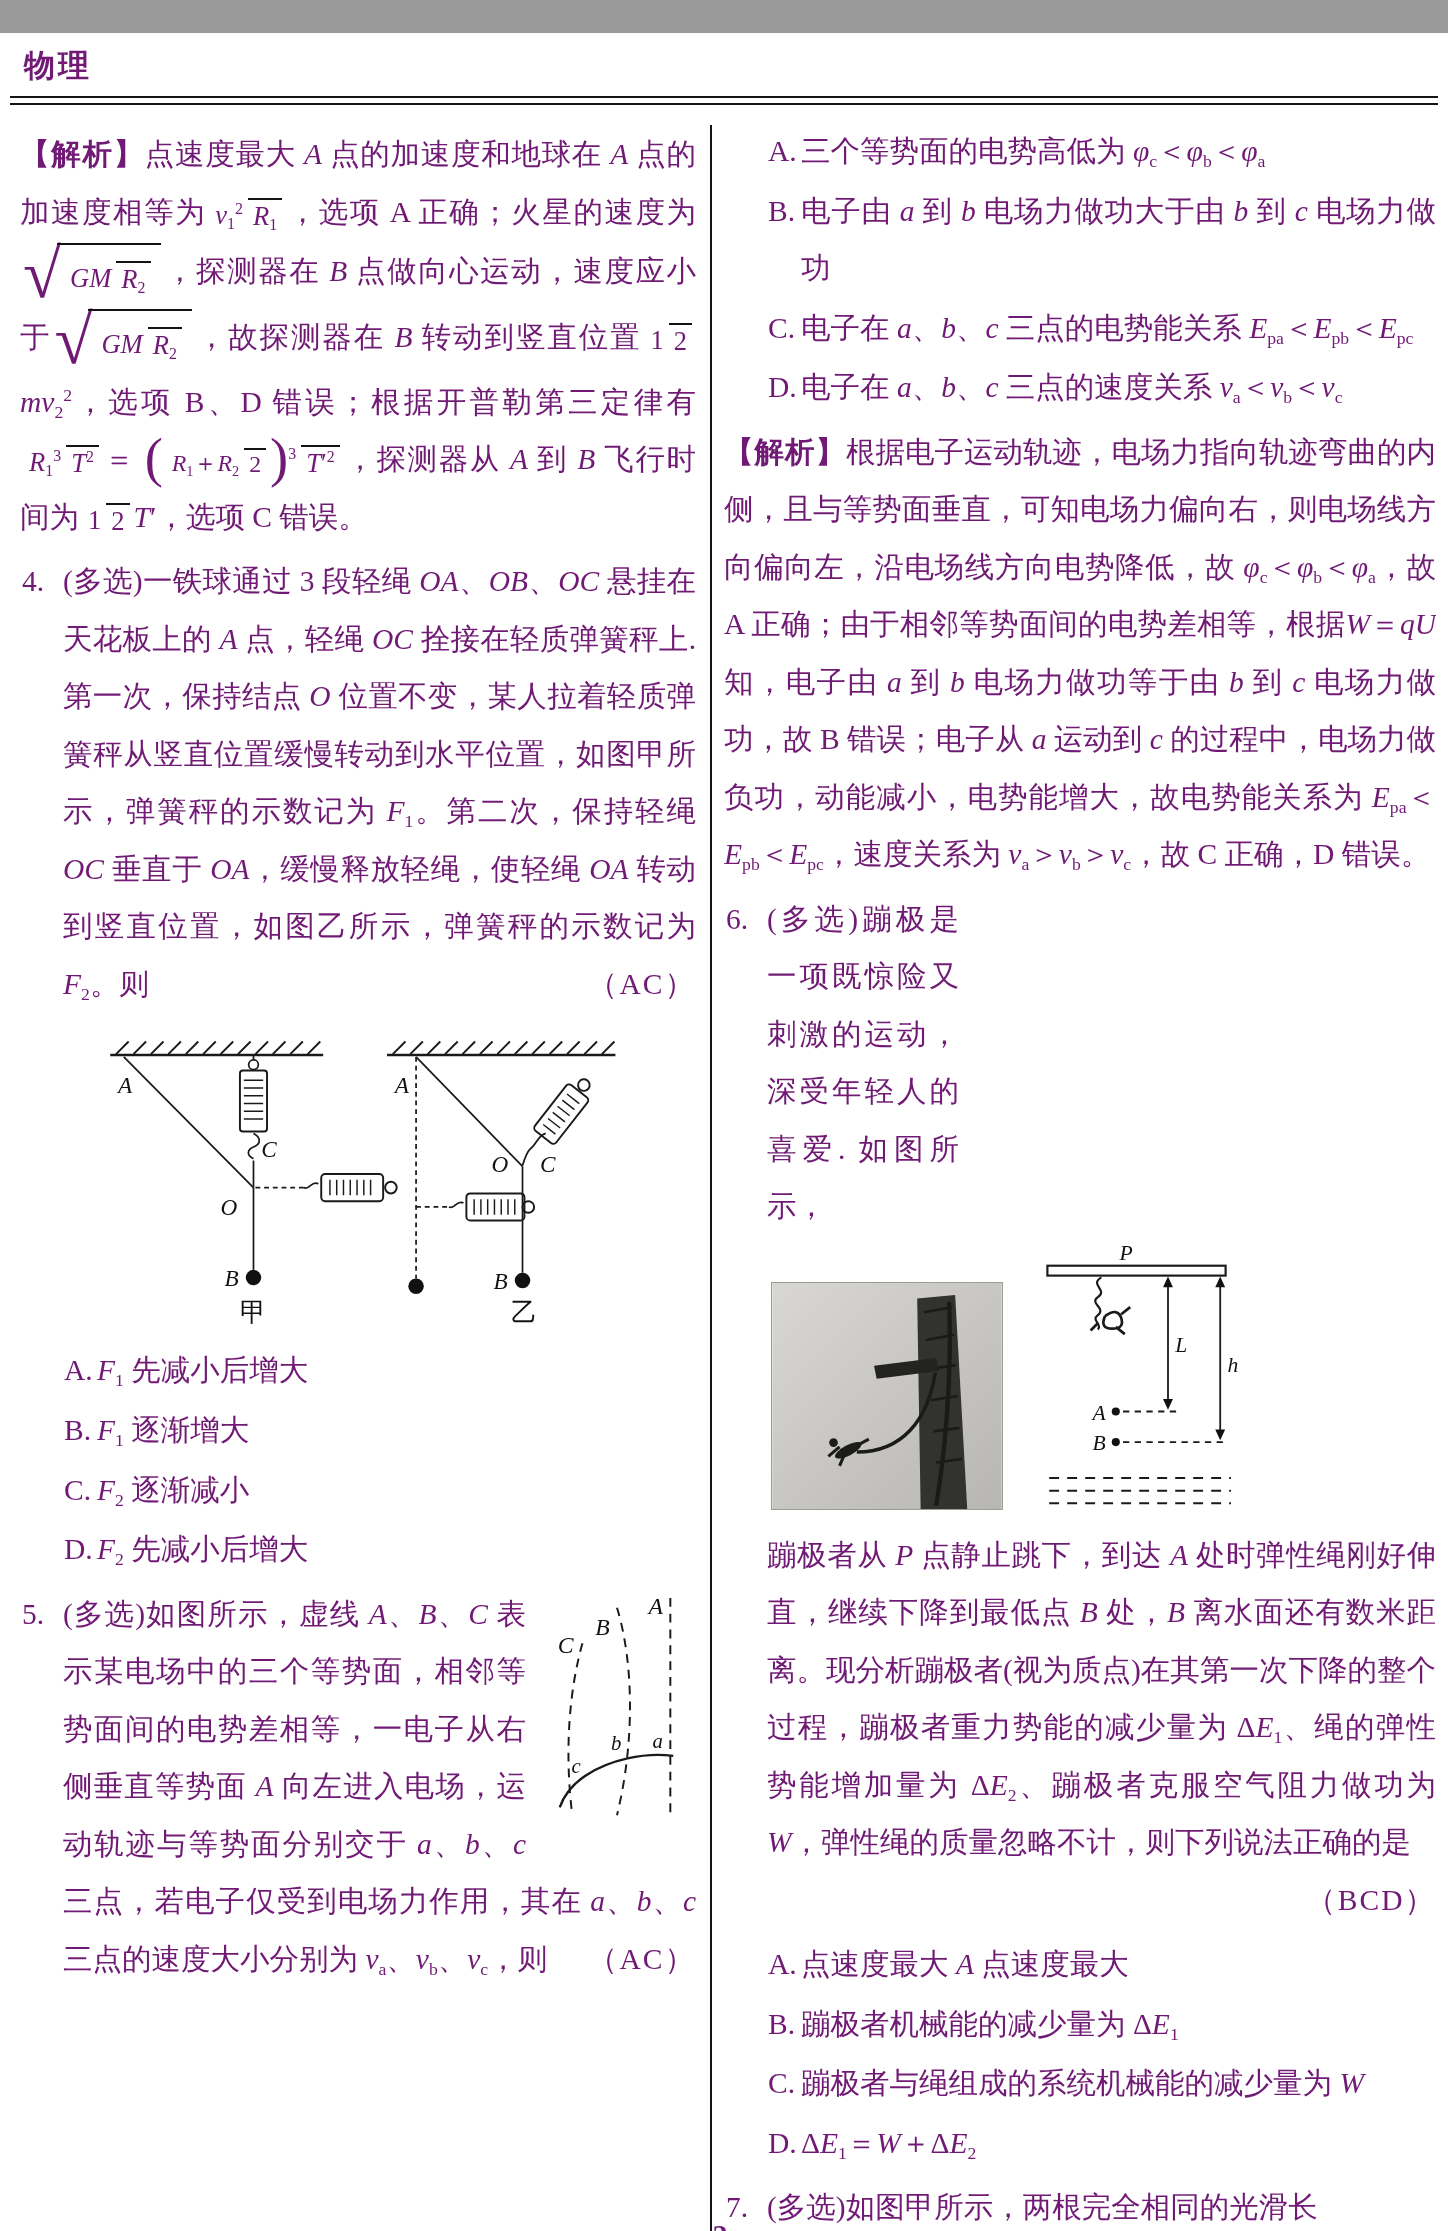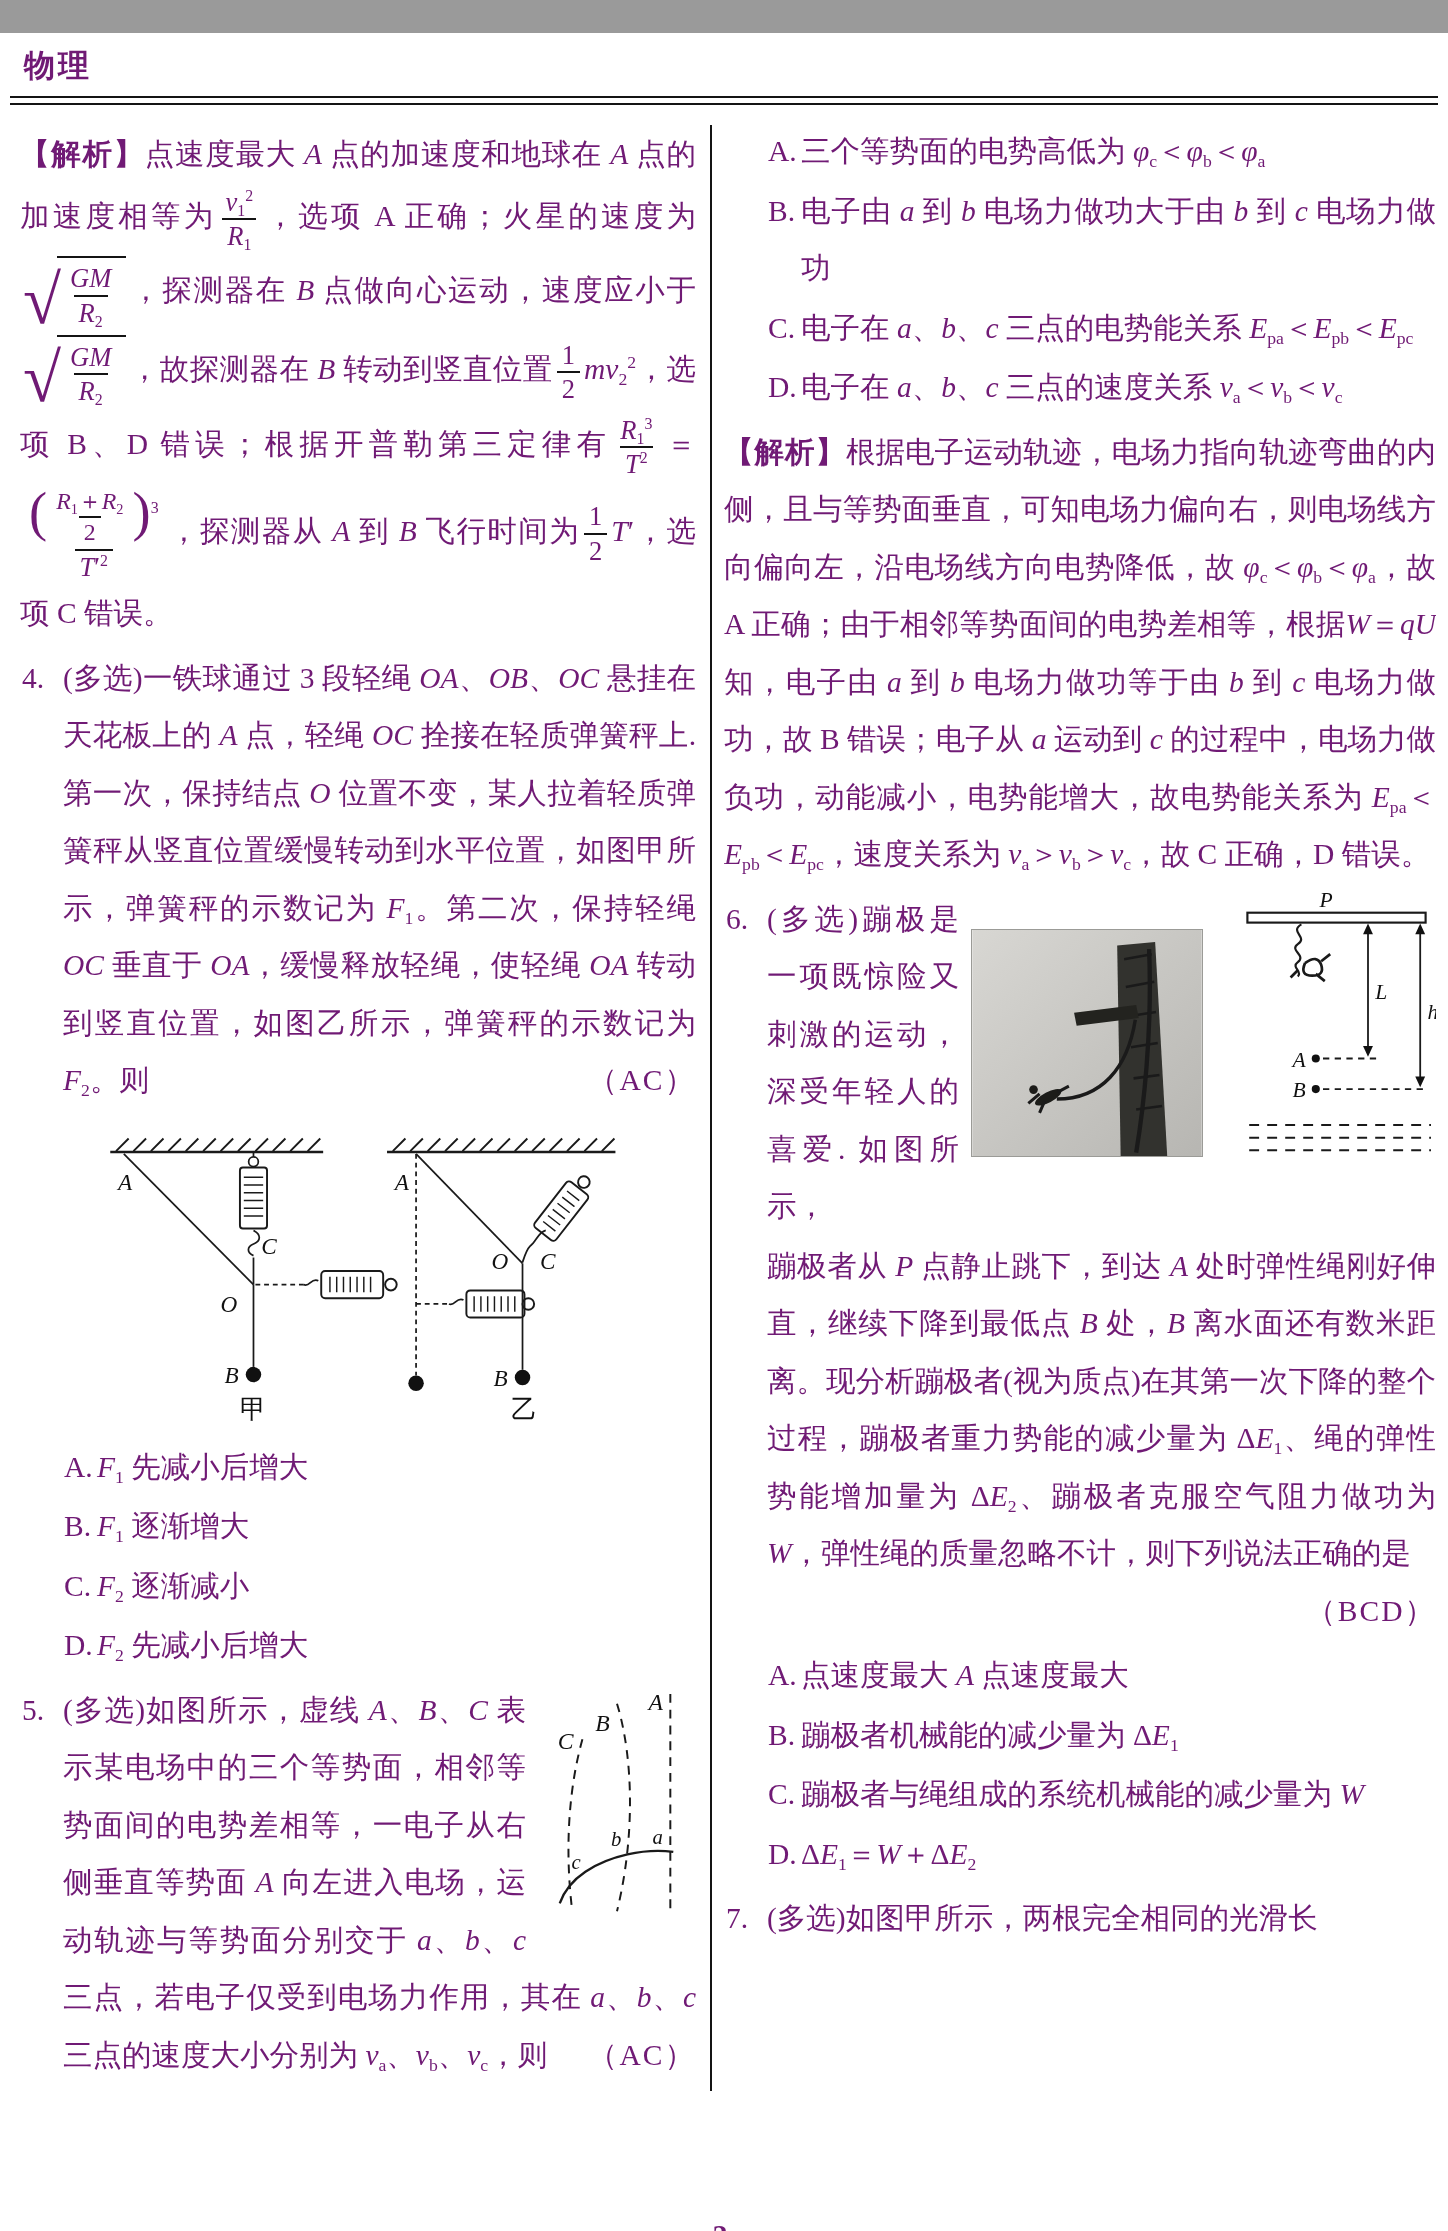--- a/index.html
+++ b/index.html
@@ -25,35 +25,35 @@
   .qnum{position:absolute; left:2px; top:0;}
   .opts{margin:4px 0;}
   .opt{position:relative; padding-left:77px; margin:2px 0; text-align:justify; line-height:1.95;}
   .opt-label{position:absolute; left:44px;}
   .ans{float:right; margin-left:14px; letter-spacing:2px;}
   
   .mv{font-style:italic;}
   .mb{font-weight:900; letter-spacing:1px;}
   sub.msub{font-size:0.6em; line-height:0; vertical-align:-0.32em;}
   sup.msup{font-size:0.6em; line-height:0; vertical-align:0.62em;}
-  .frac{display:inline-flex; flex-direction:column; align-items:center; vertical-align:middle;
+  .frac{display:inline-flex; flex-direction:row; align-items:center; vertical-align:middle;
         text-align:center; font-size:0.9em; line-height:1.22; margin:2px 4px;}
   .frac .fn,.frac .fd{display:block; padding:0 5px; white-space:nowrap;}
   .frac .fd{border-top:2.2px solid #141414;}
   .sqrt{display:inline-flex; align-items:stretch; vertical-align:middle; margin:2px 3px; white-space:nowrap;}
   .sqrt .rad{align-self:flex-end; font-size:2.35em; line-height:0.9; font-style:normal; margin-right:-4px;}
   .sqrt .sqc{display:inline-block; border-top:2.4px solid #141414; padding:2px 6px 0 4px;}
   .bigp{font-size:2.05em; line-height:0; vertical-align:-0.12em; font-style:normal;}
   
   figure{margin:0; padding:0;}
   .fig-q4{display:block; margin:12px auto 8px; text-align:center;}
   .fig-q5{float:right; margin:4px 0 8px 12px;}
   .fig-q6{flex:none; display:flex; gap:12px; align-items:flex-start; margin-left:4px;}
   .q6photo{margin-top:38px; border:1px solid #9b9b97;}
-  .q6row{display:flex; gap:8px; justify-content:space-between; align-items:flex-start;}
+  .q6row{display:flex; gap:8px; justify-content:space-between; align-items:flex-start;flex-direction:column;}
   .q6text{width:192px; flex:none; text-align:justify;}
   .q6cont{margin-top:2px; text-align:justify;}
   
   .svgt{font-family:"Liberation Serif","DejaVu Serif",serif; font-style:italic; font-size:24px; fill:#111; stroke:none;}
   .svgs{font-size:21px;}
   .svgc{font-family:"Liberation Serif","DejaVu Serif",serif; font-style:normal; font-size:27px; fill:#111; stroke:none;}
   svg .ln{stroke:#1a1a1a; fill:none;}
   
   .pfoot{position:absolute; bottom:12px; left:0; right:0; text-align:center;
          font-size:30px; font-weight:bold; letter-spacing:8px;}

